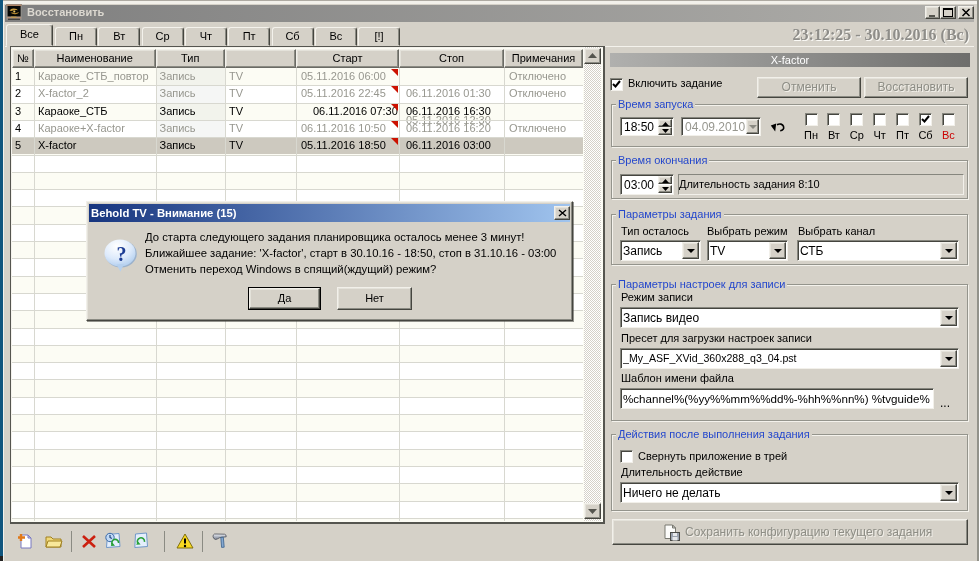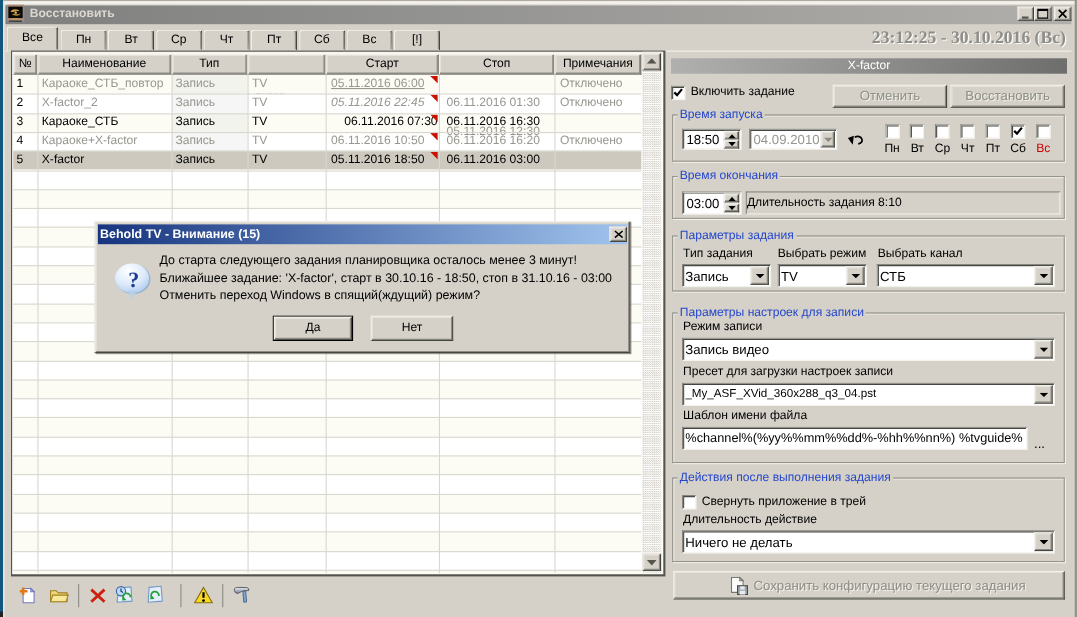--- a/index.html
+++ b/index.html
@@ -108,31 +108,31 @@
     <div class="abs" style="left:12px;top:431.3px;width:571px;height:17.3px;background:#ffffff;"></div>
     <div class="abs" style="left:12px;top:448.6px;width:571px;height:17.3px;background:#fcfcf4;"></div>
     <div class="abs" style="left:12px;top:465.90000000000003px;width:571px;height:17.3px;background:#ffffff;"></div>
     <div class="abs" style="left:12px;top:483.20000000000005px;width:571px;height:17.3px;background:#fcfcf4;"></div>
     <div class="abs" style="left:12px;top:500.5px;width:571px;height:17.3px;background:#ffffff;"></div>
     <div class="abs" style="left:12px;top:517.8px;width:571px;height:3.2000000000000455px;background:#fcfcf4;"></div>
     <div class="cell" style="left:12px;top:70px;width:22px;height:15px;padding-left:3px;font-size:11px;">1</div>
     <div class="cell" style="left:34px;top:70px;width:121.5px;height:15px;padding-left:4px;color:#97978f;font-size:11px;">Караоке_СТБ_повтор</div>
     <div class="cell" style="left:155.5px;top:70px;width:69.5px;height:15px;padding-left:4px;color:#97978f;font-size:11px;">Запись</div>
     <div class="cell" style="left:225px;top:70px;width:71px;height:15px;padding-left:4px;color:#97978f;font-size:11px;">TV</div>
-    <div class="cell" style="left:296px;top:70px;width:103px;height:15px;padding-left:5px;color:#97978f;font-size:11px;text-decoration:underline;">05.11.2016  06:00</div>
+    <div class="cell" style="left:296px;top:70px;width:103px;height:15px;padding-left:5px;color:#97978f;font-size:11px;">05.11.2016  06:00</div>
     <div class="cell" style="left:399px;top:70px;width:105px;height:15px;padding-left:7px;color:#97978f;font-size:11px;margin-top:44px;">05.11.2016  12:30</div>
     <div class="cell" style="left:504px;top:70px;width:79px;height:15px;padding-left:5px;color:#97978f;font-size:11px;">Отключено</div>
     <svg class="abs" style="left:391px;top:69px" width="7" height="7">
       <path d="M7,0 L7,7 L0,0 Z" fill="#cc1100"></path>
     </svg>
     <div class="cell" style="left:12px;top:87.3px;width:22px;height:15px;padding-left:3px;font-size:11px;">2</div>
     <div class="cell" style="left:34px;top:87.3px;width:121.5px;height:15px;padding-left:4px;color:#97978f;font-size:11px;">X-factor_2</div>
     <div class="cell" style="left:155.5px;top:87.3px;width:69.5px;height:15px;padding-left:4px;color:#97978f;font-size:11px;">Запись</div>
     <div class="cell" style="left:225px;top:87.3px;width:71px;height:15px;padding-left:4px;color:#97978f;font-size:11px;">TV</div>
-    <div class="cell" style="left:296px;top:87.3px;width:103px;height:15px;padding-left:5px;color:#97978f;font-size:11px;font-style:italic;">05.11.2016  22:45</div>
+    <div class="cell" style="left:296px;top:87.3px;width:103px;height:15px;padding-left:5px;color:#97978f;font-size:11px;">05.11.2016  22:45</div>
     <div class="cell" style="left:399px;top:87.3px;width:105px;height:15px;padding-left:7px;color:#97978f;font-size:11px;">06.11.2016  01:30</div>
     <div class="cell" style="left:504px;top:87.3px;width:79px;height:15px;padding-left:5px;color:#97978f;font-size:11px;">Отключено</div>
     <svg class="abs" style="left:391px;top:86.3px" width="7" height="7">
       <path d="M7,0 L7,7 L0,0 Z" fill="#cc1100"></path>
     </svg>
     <div class="cell" style="left:12px;top:104.6px;width:22px;height:15px;padding-left:3px;font-size:11px;">3</div>
     <div class="cell" style="left:34px;top:104.6px;width:121.5px;height:15px;padding-left:4px;font-size:11px;">Караоке_СТБ</div>
     <div class="cell" style="left:155.5px;top:104.6px;width:69.5px;height:15px;padding-left:4px;font-size:11px;">Запись</div>
     <div class="cell" style="left:225px;top:104.6px;width:71px;height:15px;padding-left:4px;font-size:11px;">TV</div>
     <div class="cell" style="left:296px;top:104.6px;width:103px;height:15px;padding-left:5px;font-size:11px;margin-left:12px;">06.11.2016  07:30</div>
@@ -266,21 +266,21 @@
     <path d="M3.5,0 L7,4 L0,4 Z" fill="#000"></path>
   </svg>
 <div class="raised abs" style="left:658px;top:185px;width:14px;height:8px;"></div>
 <svg class="abs" style="left:662px;top:187px" width="7" height="4">
     <path d="M3.5,4 L7,0 L0,0 Z" fill="#000"></path>
   </svg>
 <div class="abs" style="left:678px;top:174px;width:286px;height:21px;border:1px solid;border-color:#86867e #f2f0ea #f2f0ea #86867e;background:#d5d1c8;line-height:19px;padding-left:0;font-size:11px;">Длительность задания 8:10</div>
 
 <div class="etch abs" style="left:611px;top:214px;width:357px;height:51px;"></div>
 <div class="grouplabel" style="left:616px;top:208px;">Параметры задания</div>
-<div class="abs" style="left:621px;top:225px;font-size:11px;">Тип задания</div>
+<div class="abs" style="left:621px;top:225px;font-size:11px;">Тип осталось</div>
 <div class="abs" style="left:707px;top:225px;font-size:11px;">Выбрать режим</div>
 <div class="abs" style="left:798px;top:225px;font-size:11px;">Выбрать канал</div>
 <div id="combos">
     <div class="sunken abs" style="left:620px;top:240px;width:81px;height:21px;"></div>
     <div class="cell" style="left:623px;top:244px;width:57px;font-size:12px;">Запись</div>
     <div class="raised abs" style="left:682px;top:242px;width:17px;height:17px;"></div>
     <svg class="abs" style="left:687px;top:249px" width="8" height="4">
       <path d="M4,4 L8,0 L0,0 Z" fill="#000"></path>
     </svg>
     <div class="sunken abs" style="left:707px;top:240px;width:81px;height:21px;"></div>

